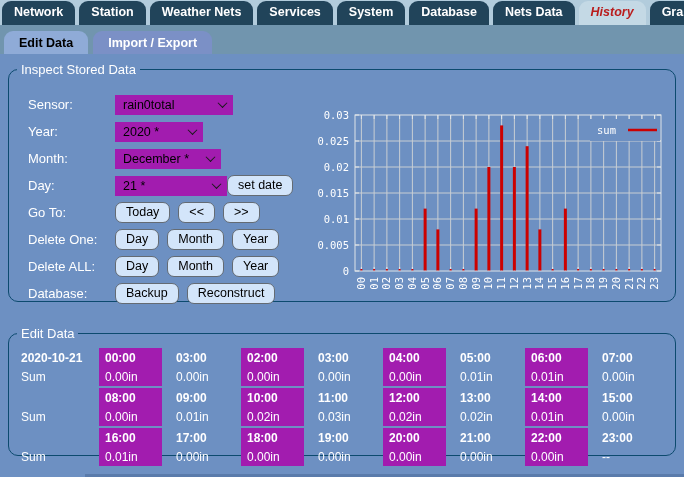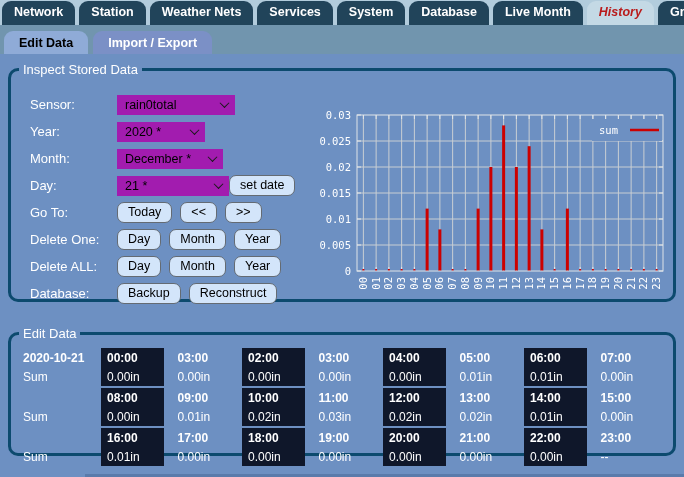--- a/index.html
+++ b/index.html
@@ -13,21 +13,21 @@
          border-radius:9px 9px 0 0; padding:4px 12px 3px; white-space:nowrap; cursor:pointer; }
   .tab.active { background:#c4d9e5; color:#b91c1c;font-style:italic; }
 
   
   .subband { position:absolute; left:0; top:25px; width:684px; height:29px; background:#7195ae;
              display:flex; align-items:flex-end; gap:5px; padding-left:4px; }
   .subtab { border-radius:9px 9px 0 0; font-weight:bold; font-size:12.5px; padding:5px 15px 4px;
             background:#7b90c6; color:#fff; white-space:nowrap; cursor:pointer; }
   .subtab.active { background:#8fabd7; color:#000; }
 
-  fieldset { position:absolute; left:8px; right:8px; border:3px solid #0c4a6e; border-radius:10px; }
+  fieldset { position:absolute; left:8px; right:8px; border:1px solid #0c4a6e; border-radius:10px; }
   legend { color:#fff; font-size:13px; padding:0 4px; margin-left:8px; }
   .fs-inspect { top:62px; height:240px; }
   .fs-edit { top:326px; height:130px; }
 
   
   .form-area { position:absolute; left:19px; top:14px; }
   .frow { display:flex; align-items:center; height:27px; }
   .flabel { width:87px; color:#fff; font-size:13px; flex:0 0 auto; }
   .select { background:#a21caf; height:20px; display:flex; align-items:center; justify-content:space-between;
             padding:0 7px 0 8px; font-size:12.5px; color:#000; cursor:pointer; }
@@ -41,37 +41,37 @@
   
   .chart { position:absolute; left:286px; top:32px; width:372px; height:205px; }
 
   
   .etable-wrap { padding:7px 8px 0 10px; }
   .band { display:grid; grid-template-columns:80px repeat(8,1fr); grid-auto-rows:19px; margin-bottom:2px; }
   .cell { color:#fff; font-size:12px; padding-left:6px; margin-right:8px; display:flex; align-items:center;
           white-space:nowrap; overflow:hidden; }
   .cell.first { padding-left:2px; margin-right:4px; }
   .cell.hdr { font-weight:bold; }
-  .cell.dark { background:#0f172a; }
+  .cell.dark { background:#a21caf; }
 
   .bottom-strip { position:absolute; left:85px; right:0; bottom:0; height:3px; background:#5a7bab; }
 </style>
 </head>
 <body>
 
 <div class="page">
 
   <div class="tabbar">
       <div class="tab">Network</div>
       <div class="tab">Station</div>
       <div class="tab">Weather Nets</div>
       <div class="tab">Services</div>
       <div class="tab">System</div>
       <div class="tab">Database</div>
-      <div class="tab">Live Month</div>
+      <div class="tab">Nets Data</div>
       <div class="tab active">History</div>
       <div class="tab">Graphs</div>
     </div>
 
   <div class="subband">
       <div class="subtab active">Edit Data</div>
       <div class="subtab">Import / Export</div>
     </div>
 
   <fieldset class="fs-inspect">

